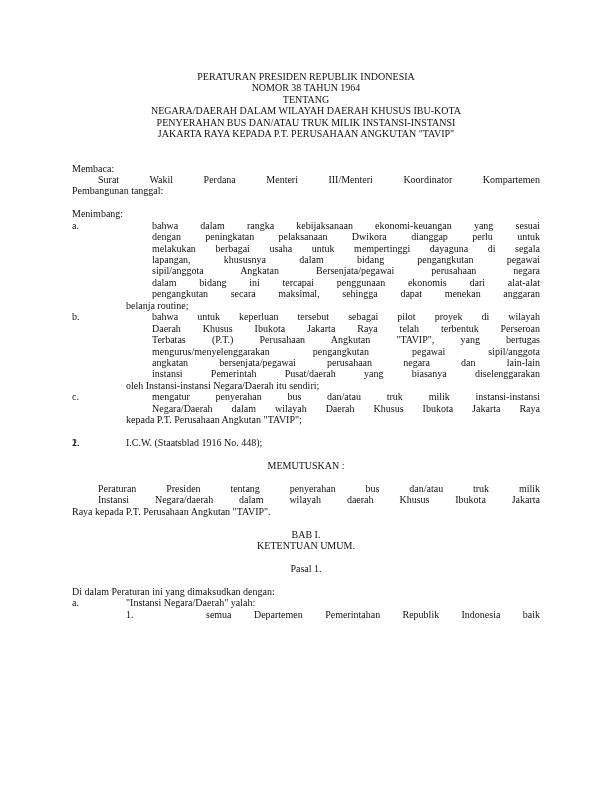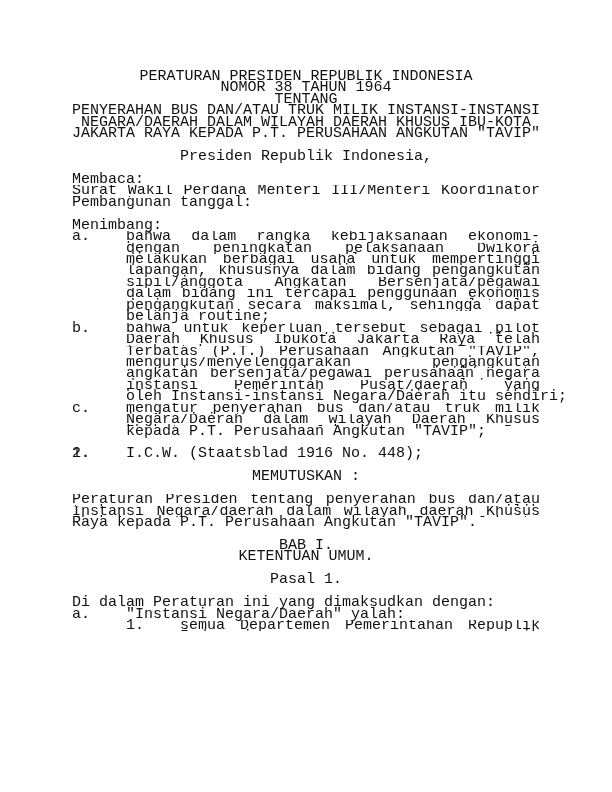--- a/index.html
+++ b/index.html
@@ -1,44 +1,43 @@
 <!DOCTYPE html>
 <html><head>
 <meta charset="utf-8">
 <style>
   html, body { margin: 0; padding: 0; background: #ffffff; }
   body { width: 612px; height: 792px; overflow: hidden; position: relative; }
   .page {
     position: absolute; left: 72px; top: 71px; width: 468px;
-    font-family: Liberation Mono, monospace;
-    font-size: 15px; line-height: 11.45px; color: #111111;
+    font-family: Liberation Serif, serif;
+    font-size: 10px; line-height: 11.45px; color: #111111;
   }
   .line { white-space: pre; height: 11.45px; }
   .c { text-align: center; white-space: pre; height: 11.45px; }
-  .j { text-align: justify; text-align-last: justify; height: 11.45px; white-space: normal; overflow: hidden; }
+  .j { text-align: justify; text-align-last: justify; height: 11.45px; white-space: normal; overflow: hidden; margin-left: 26px; }
   .blank { height: 11.45px; }
   .item { position: relative; padding-left: 54px; }
   .item .num { position: absolute; left: 0; top: 0; }
   .sub { position: relative; padding-left: 108px; }
   .sub .num { position: absolute; left: 54px; top: 0; }
 </style>
 </head>
 <body>
 
 <div class="page">
 
   <div>
     <div class="c">PERATURAN PRESIDEN REPUBLIK INDONESIA</div>
     <div class="c">NOMOR 38 TAHUN 1964</div>
     <div class="c">TENTANG</div>
+    <div class="c">NEGARA/DAERAH DALAM WILAYAH DAERAH KHUSUS IBU-KOTA</div>
     <div class="c">PENYERAHAN BUS DAN/ATAU TRUK MILIK INSTANSI-INSTANSI</div>
-    <div class="c">NEGARA/DAERAH DALAM WILAYAH DAERAH KHUSUS IBU-KOTA</div>
     <div class="c">JAKARTA RAYA KEPADA P.T. PERUSAHAAN ANGKUTAN "TAVIP"</div>
     <div class="blank"></div>
-    <div class="c">Presiden Republik Indonesia,</div>
   </div>
   <div class="blank"></div>
 
   <div>
     <div class="line">Membaca:</div>
     <div class="j">Surat Wakil Perdana Menteri III/Menteri Koordinator Kompartemen</div>
     <div class="line">Pembangunan tanggal:</div>
   </div>
   <div class="blank"></div>
 

